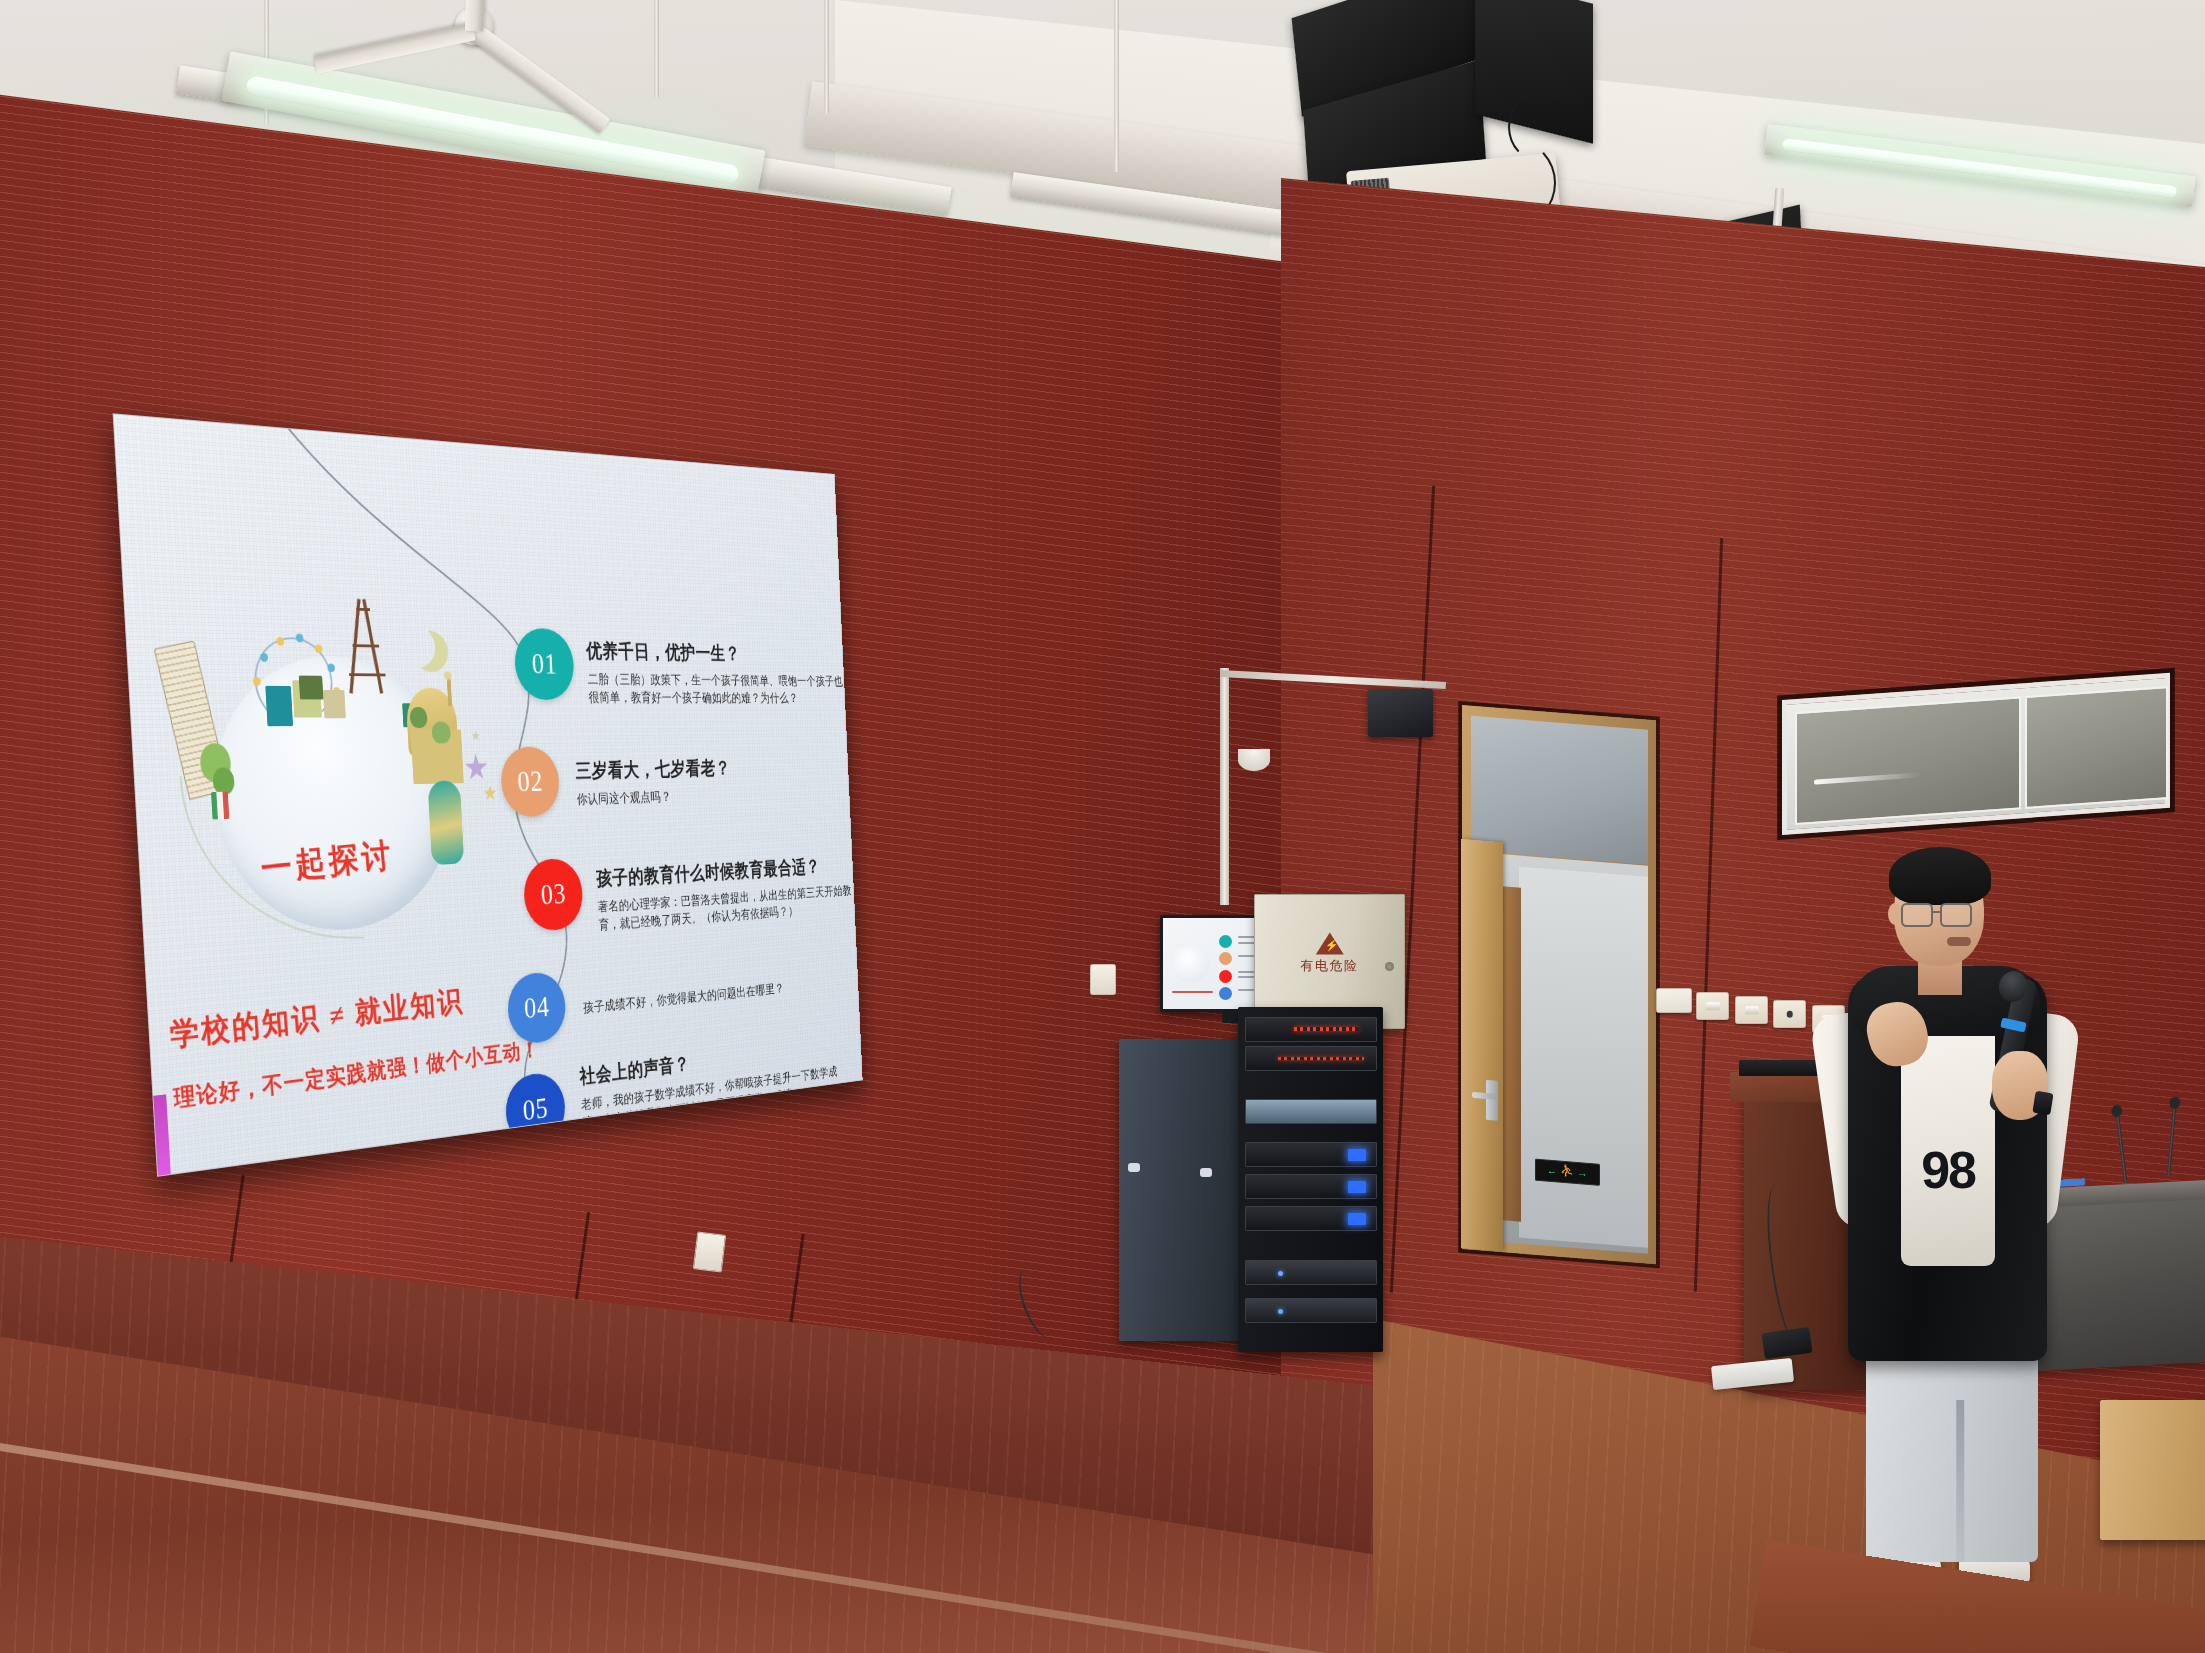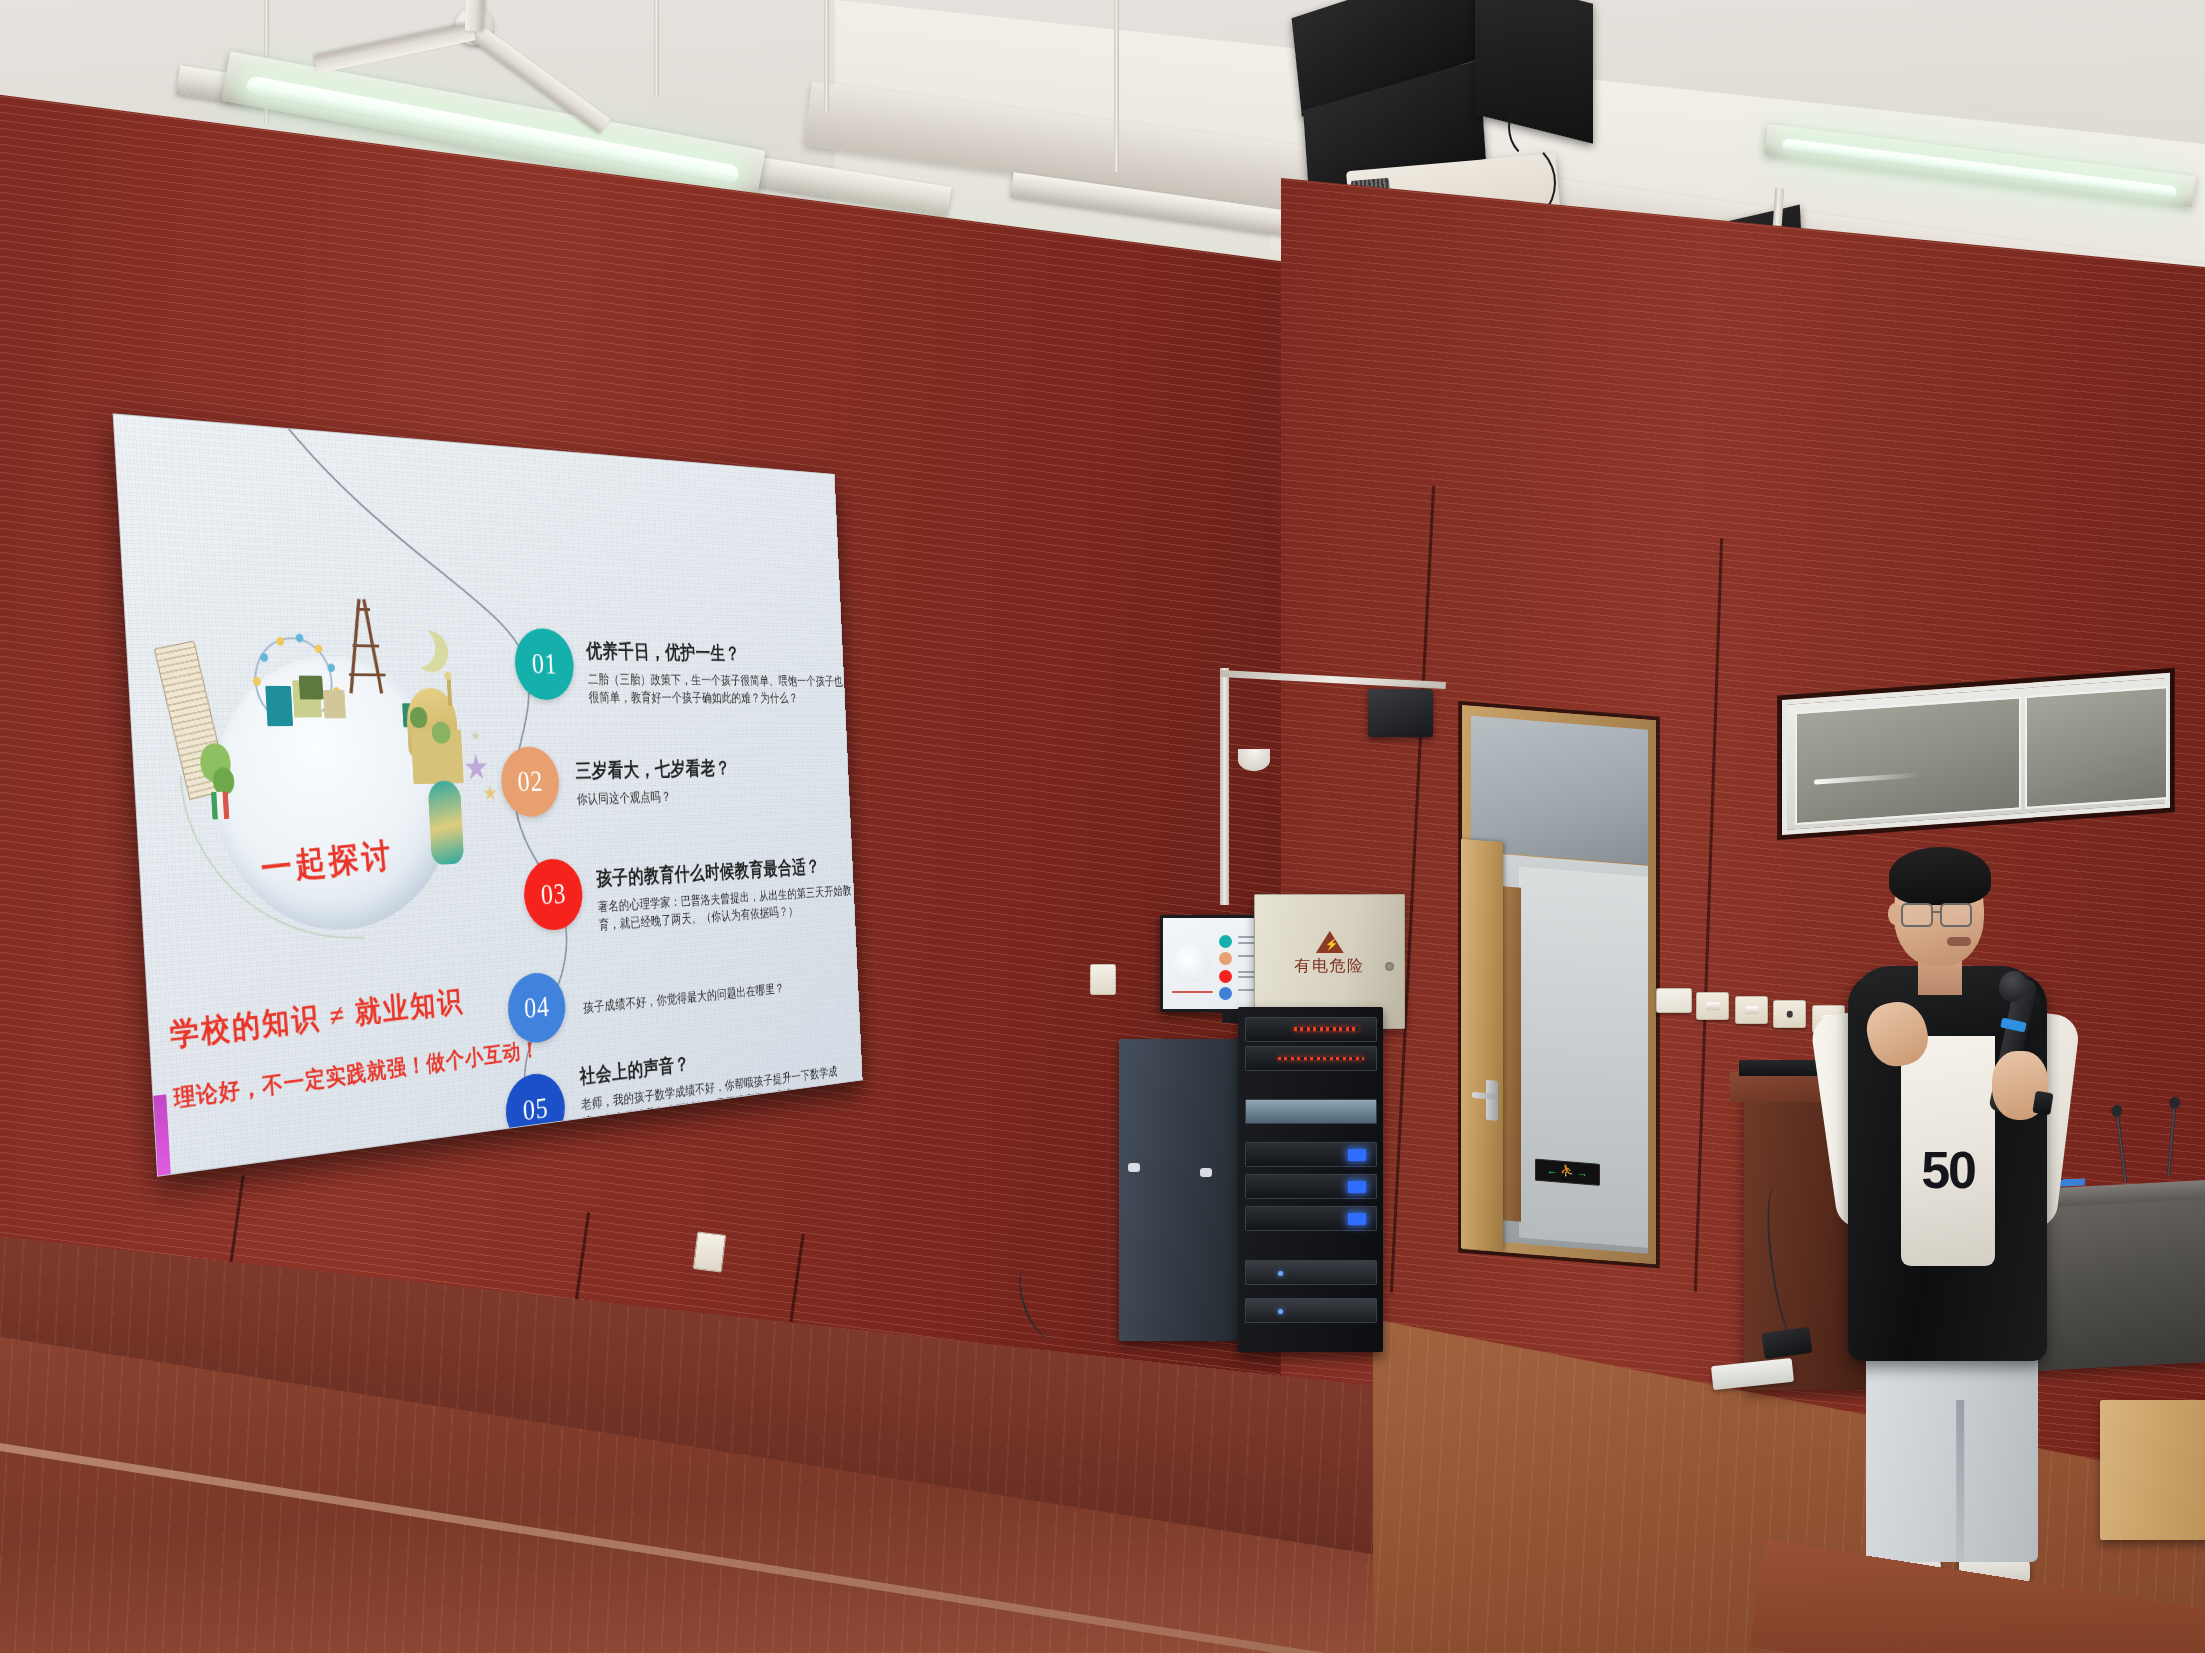--- a/index.html
+++ b/index.html
@@ -375,21 +375,21 @@
     transform: translateX(-50%); background: #1a1c1f;
   }
   .elec-box {
     position: absolute; left: 1254px; top: 894px; width: 151px; height: 135px;
     background: linear-gradient(100deg,#e7e3d5,#d5d0bf 60%,#bcb6a3);
     border: 1.1px solid #a9a391; border-radius: 1.1px;
     box-shadow: 0 3.8px 9.7px rgba(0,0,0,.4);
   }
   .elec-warn {
     position: absolute; left: 50%; top: 44%; transform: translate(-50%,-50%);
-    text-align: center; color: #7d2b1d; font-size: 16px;
+    text-align: center; color: #7d2b1d; font-size: 13px;
   }
   .tri {
     width: 0; height: 0; margin: 0 auto 3.2px;
     border-left: 14px solid transparent; border-right: 14px solid transparent;
     border-bottom: 22.6px solid transparent;
     position: relative;
   }
   .tri::before {
     content:''; position:absolute; left:-14px; top:0;
     width:0;height:0;border-left:14px solid transparent;border-right:14px solid transparent;
@@ -908,21 +908,21 @@
   <div id="presenter">
     <div class="p-shoe" style="left:50px;"></div>
     <div class="p-shoe" style="left:139px;"></div>
     <div class="p-pants"></div>
     <div class="p-leg-split"></div>
 
     <div class="p-sleeve-l"></div>
     <div class="p-sleeve-r"></div>
     <div class="p-jacket"></div>
     <div class="p-hoodie">
-      <div class="p-number">50</div>
+      <div class="p-number">98</div>
     </div>
     <div class="p-collar"></div>
 
     <div class="p-neck"></div>
     <div class="p-head"></div>
     <div class="p-ear"></div>
     <div class="p-hair"></div>
     <div class="p-glass" style="left:81px;"></div>
     <div class="p-glass" style="left:120px;"></div>
     <div class="p-bridge"></div>

